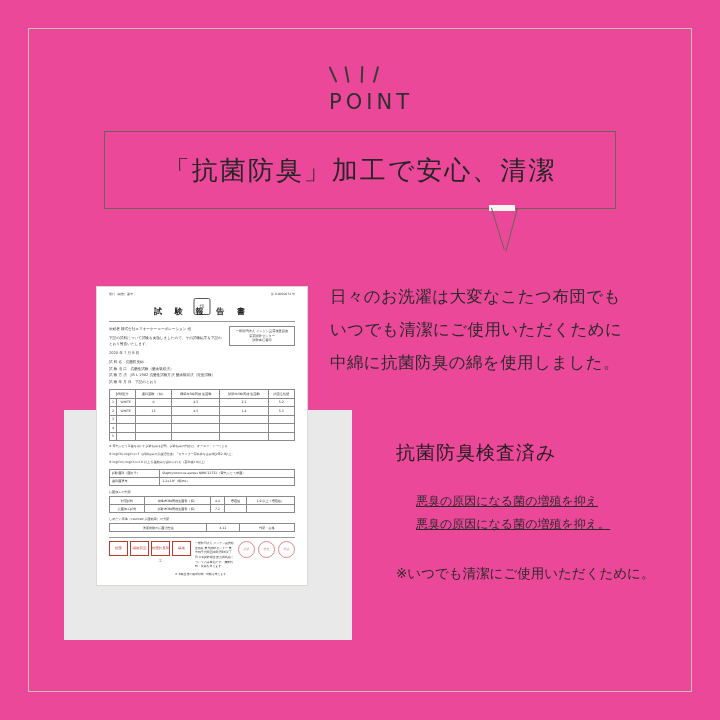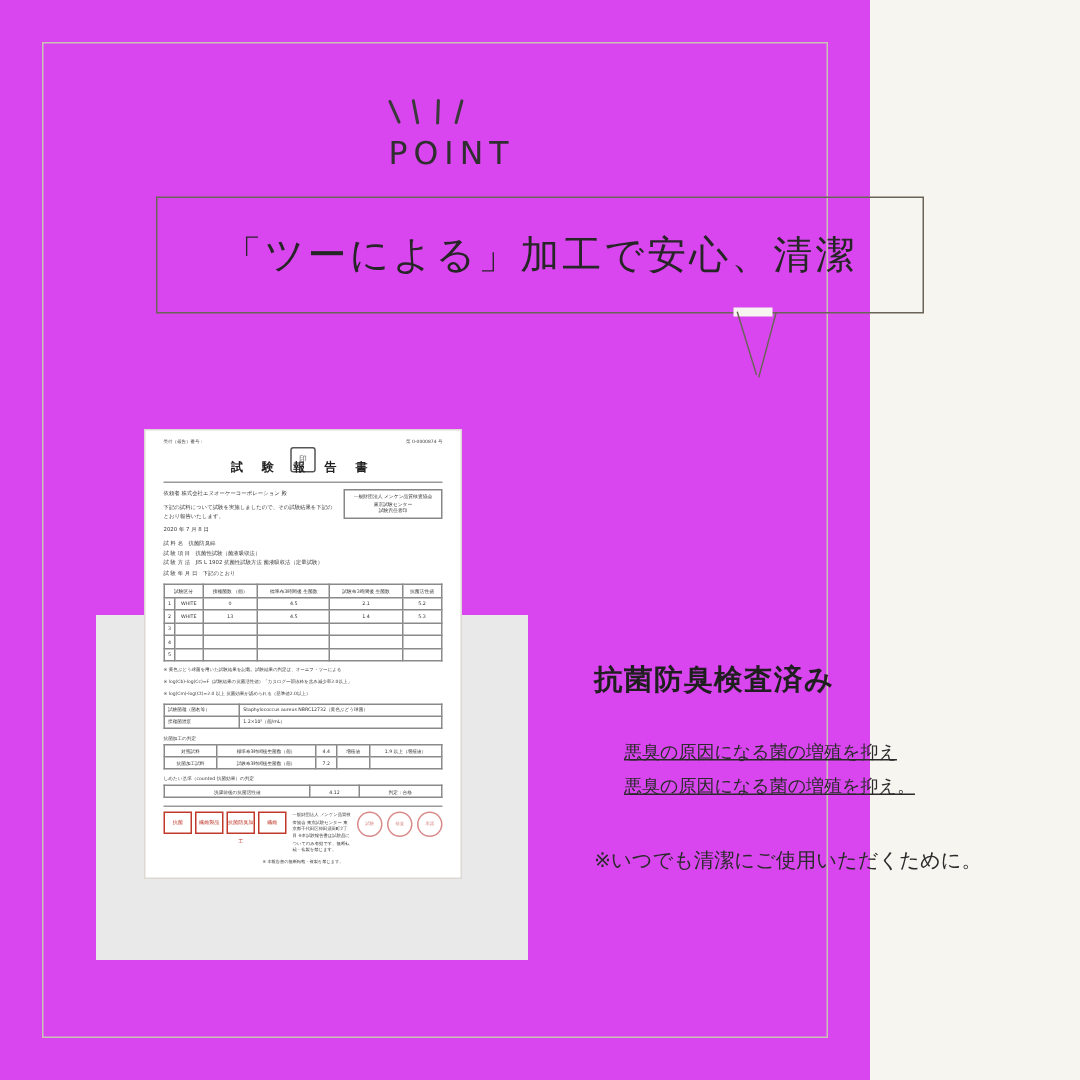--- a/index.html
+++ b/index.html
@@ -10,24 +10,24 @@
     width: 720px;
     height: 720px;
     background: #f7f5f0;
     font-family: "Liberation Sans", sans-serif;
     color: #2b2b2b;
     overflow: hidden;
   }
 
   .page {
     position: relative;
-    width: 580px;
+    width: 720px;
     height: 720px;
     box-sizing: border-box;
-    background: #d946ef;
+    background: #ec4899;
   }
 
   
   .frame {
     position: absolute;
     left: 28px;
     top: 28px;
     right: 28px;
     bottom: 28px;
     border: 1px solid #c9c2b4;
@@ -341,21 +341,21 @@
     font-family: "DejaVu Sans", sans-serif;
     letter-spacing: 0.4px;
   }
   .lead div { white-space: nowrap; }
 
   .subhead {
     position: absolute;
     left: 396px;
     top: 440px;
     font-size: 19px;
-    font-weight: bold;
+    font-weight: normal;
     color: #1f1f1f;
     font-family: "DejaVu Sans", sans-serif;
     letter-spacing: 1px;
   }
   .body-text {
     position: absolute;
     left: 416px;
     top: 490px;
     width: 300px;
     font-size: 12px;
@@ -385,21 +385,21 @@
     <div class="point-ticks">
       <span></span>
         <span></span>
         <span></span>
         <span></span>
     </div>
     <div class="point-text">POINT</div>
   </div>
 
   <div class="bubble">
-    <div class="bubble-title">「ツーによる」加工で安心、清潔</div>
+    <div class="bubble-title">「抗菌防臭」加工で安心、清潔</div>
   </div>
   <div class="tail-mask"></div>
   <div class="bubble-tail">
     <div class="t-a"></div>
     <div class="t-b"></div>
   </div>
 
   <div class="gray-panel"></div>
 
   <div class="certificate">
@@ -548,20 +548,25 @@
 ※本試験報告書は試験品についてのみ有効です。無断転載・複製を禁じます。</div>
       <div class="cert-redstamps">
         <div class="cert-redstamp">試験</div>
         <div class="cert-redstamp">検査</div>
         <div class="cert-redstamp">承認</div>
       </div>
     </div>
     <div class="cert-bottom-note">※ 本報告書の無断転載・複製を禁じます。</div>
   </div>
 
+  <div class="lead">
+    <div>日々のお洗濯は大変なこたつ布団でも</div>
+    <div>いつでも清潔にご使用いただくために</div>
+    <div>中綿に抗菌防臭の綿を使用しました。</div>
+  </div>
 
   <div class="subhead">抗菌防臭検査済み</div>
 
   <div class="body-text">
     <div>悪臭の原因になる菌の増殖を抑え</div>
     <div>悪臭の原因になる菌の増殖を抑え。</div>
   </div>
 
   <div class="note">※いつでも清潔にご使用いただくために。</div>
 </div>

